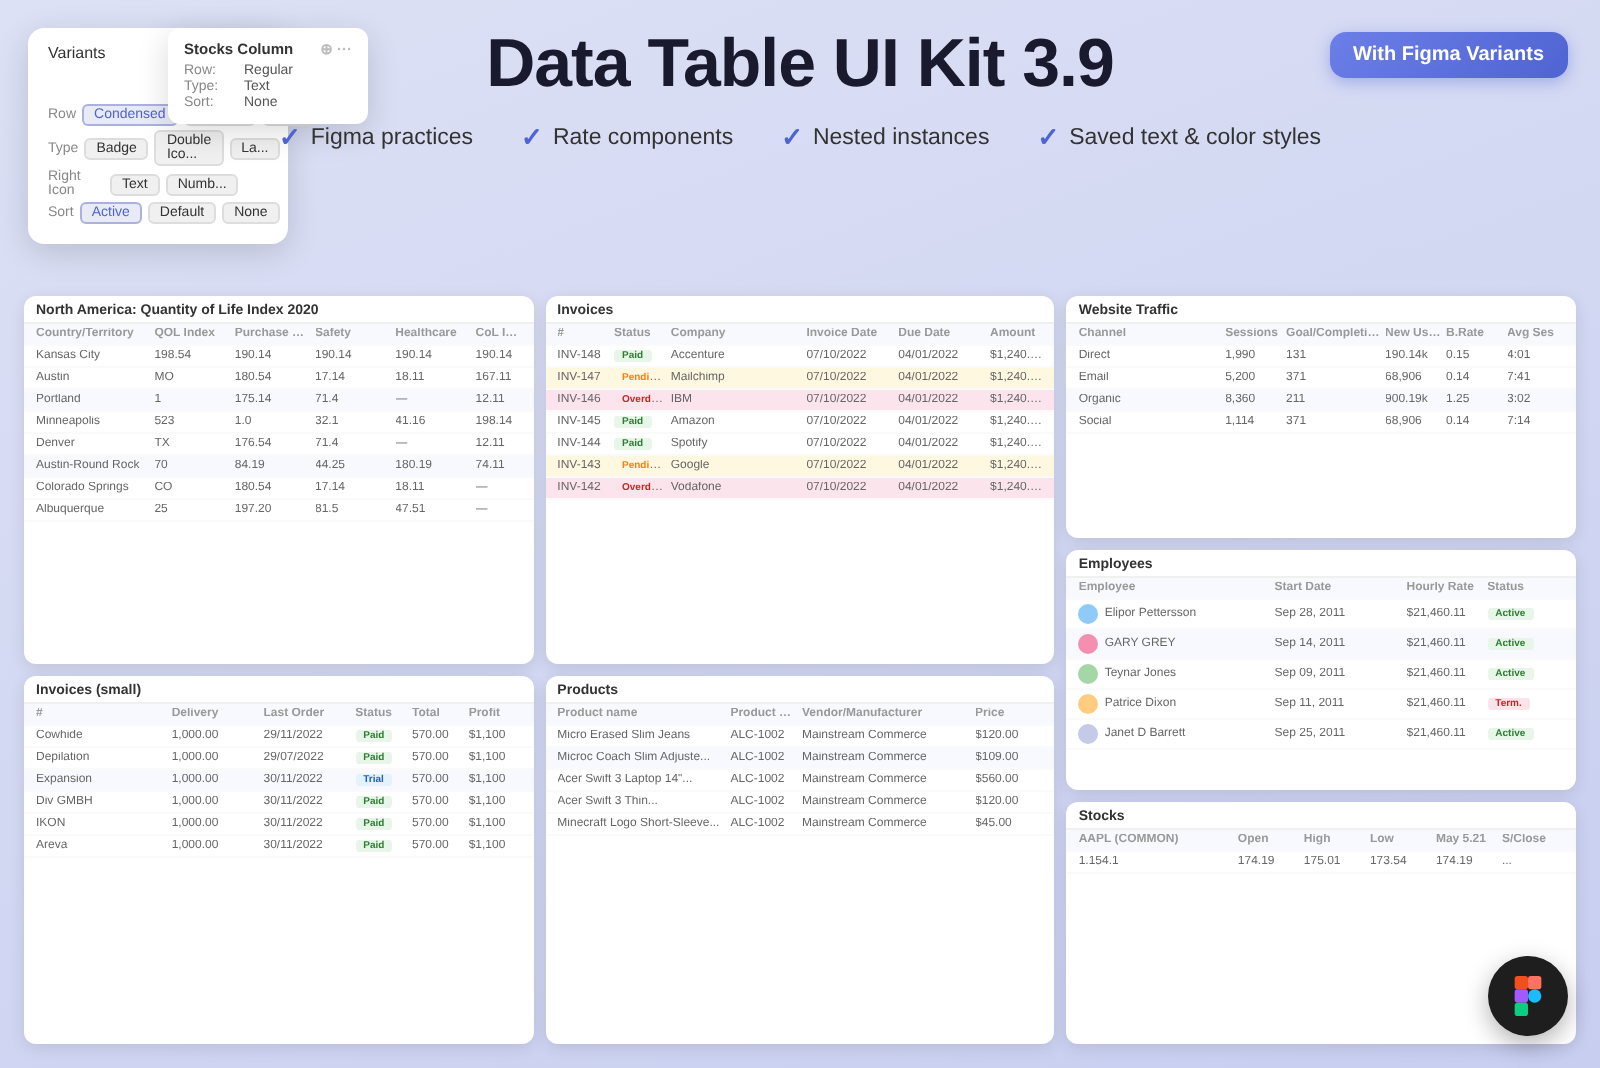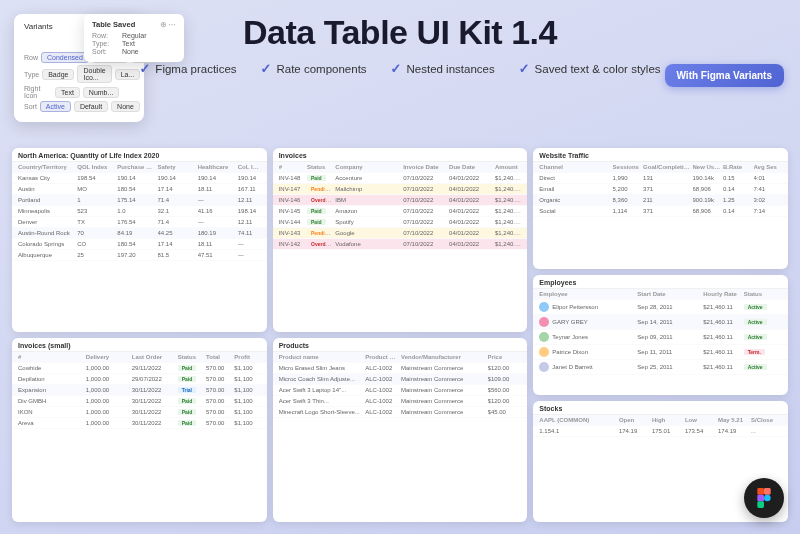--- a/index.html
+++ b/index.html
@@ -94,21 +94,20 @@
       top: 16px;
       right: 16px;
       background: linear-gradient(135deg, #6c7fe8, #4f63d2);
       color: white;
       font-size: 10px;
       font-weight: 600;
       padding: 6px 12px;
       border-radius: 8px;
       white-space: nowrap;
       box-shadow: 0 2px 8px rgba(79,99,210,0.4);
-      margin-top: 48px;
     }
 
     
     .figma-card {
       position: absolute;
       top: 14px;
       left: 14px;
       background: white;
       border-radius: 8px;
       padding: 8px 10px;
@@ -324,39 +323,39 @@
     <div class="figma-row">
       <span class="figma-label">Sort</span>
       <span class="figma-pill active">Active</span>
       <span class="figma-pill">Default</span>
       <span class="figma-pill">None</span>
     </div>
   </div>
 
   <div class="table-popup">
     <div class="table-popup-title">
-      <span>Table Saved</span>
+      <span>Stocks Column</span>
       <span style="color:#bbb;">⊕ ···</span>
     </div>
     <div class="table-popup-row">
       <span>Row:</span>
         <span>Regular</span>
     </div>
     <div class="table-popup-row">
       <span>Type:</span>
         <span>Text</span>
     </div>
     <div class="table-popup-row">
       <span>Sort:</span>
         <span>None</span>
     </div>
   </div>
 
   <div class="header-section">
-    <div class="main-title">Data Table UI Kit 1.4</div>
+    <div class="main-title">Data Table UI Kit 3.9</div>
     <div class="features-row">
       <div class="feature-item">
         <span class="check-icon">✓</span>
         <span>Figma practices</span>
       </div>
       <div class="feature-item">
         <span class="check-icon">✓</span>
         <span>Rate components</span>
       </div>
       <div class="feature-item">

